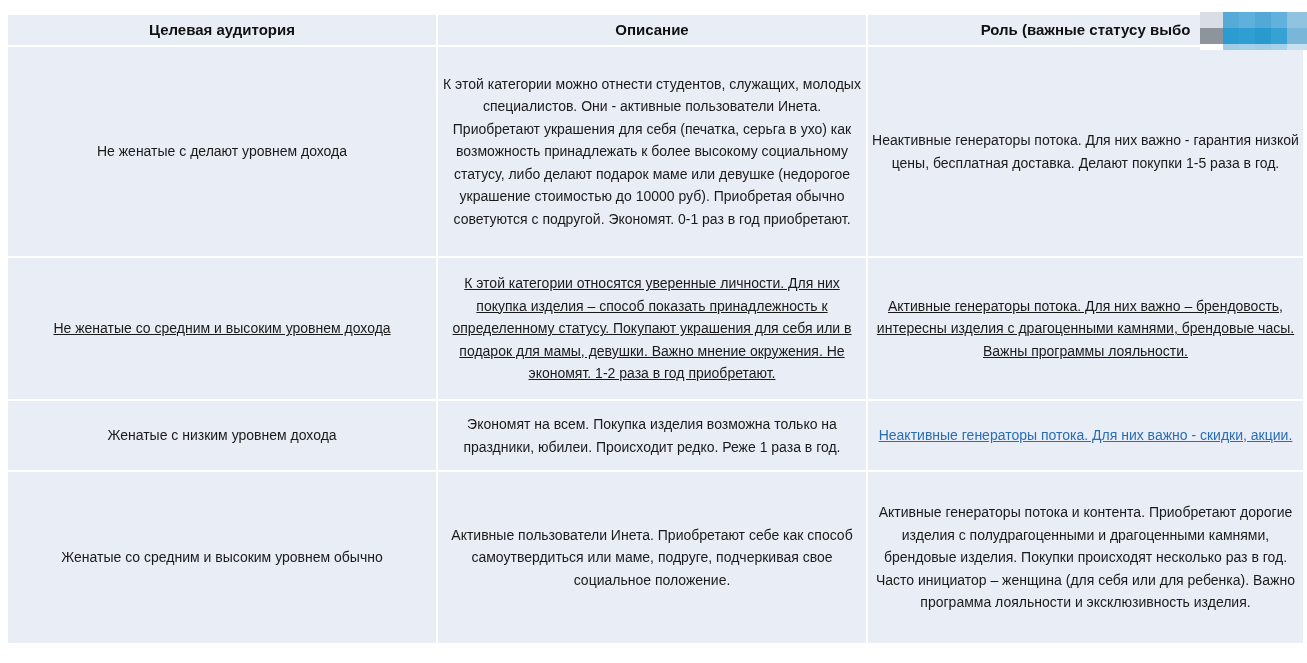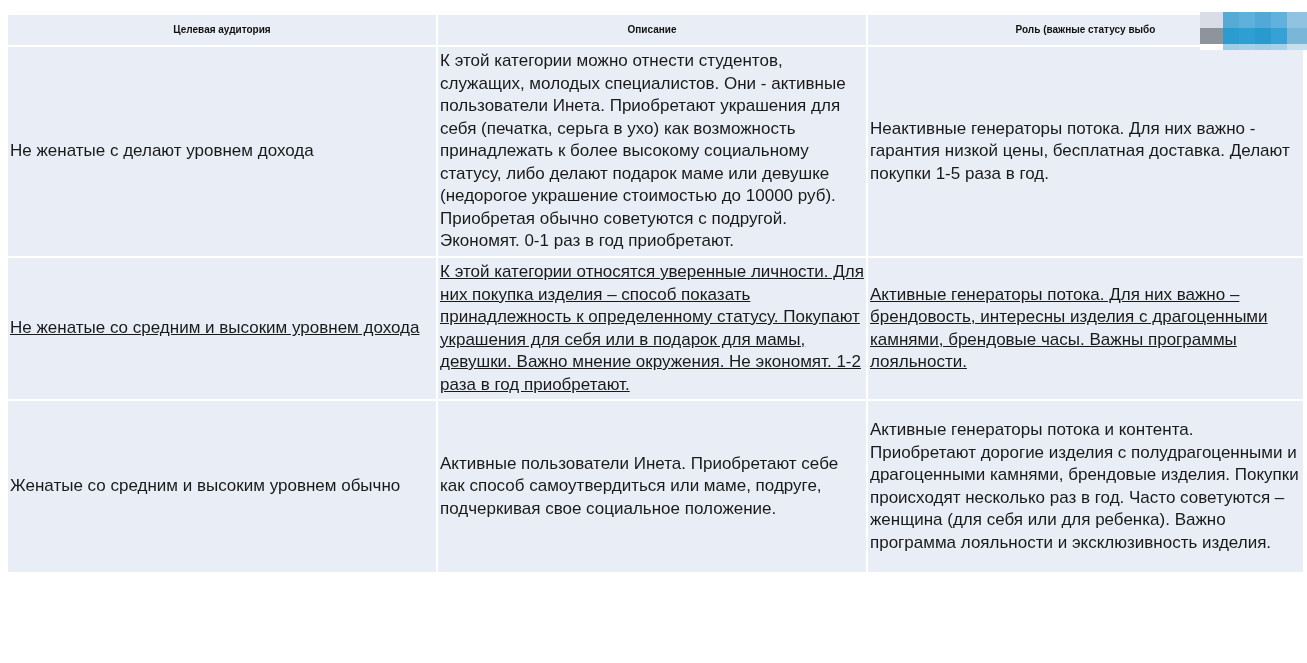--- a/index.html
+++ b/index.html
@@ -27,29 +27,29 @@
     }
     table.seg-table col.c1 { width: 430px; }
     table.seg-table col.c2 { width: 430px; }
     table.seg-table col.c3 { width: 437px; }
     table.seg-table th,
     table.seg-table td {
       background: #e9edf6;
       border: 2px solid #ffffff;
       padding: 0 2px;
       vertical-align: middle;
-      font-size: 17px;
+      font-size: 14px;
       line-height: 22.5px;
-      text-align: left;
+      text-align: center;
     }
     table.seg-table th {
       height: 30px;
       font-weight: bold;
       text-align: center;
-      font-size: 10px;
+      font-size: 15px;
       color: #111111;
     }
     tr.r1 td { height: 209px; }
     tr.r2 td { height: 141px; text-decoration: underline; }
     tr.r3 td { height: 69px; }
     tr.r4 td { height: 171px; }
     td.c1cell { padding-left: 1px; }
     .link-text {
       color: #2a6db5;
       text-decoration: underline;
@@ -88,24 +88,31 @@
       <tr class="r1">
         <td class="c1cell">Не женатые с делают уровнем дохода</td>
         <td>К этой категории можно отнести студентов, служащих, молодых специалистов. Они - активные пользователи Инета. Приобретают украшения для себя (печатка, серьга в ухо) как возможность принадлежать к более высокому социальному статусу, либо делают подарок маме или девушке (недорогое украшение стоимостью до 10000 руб). Приобретая обычно советуются с подругой. Экономят. 0-1 раз в год приобретают.</td>
         <td>Неактивные генераторы потока. Для них важно - гарантия низкой цены, бесплатная доставка. Делают покупки 1-5 раза в год.</td>
       </tr>
       <tr class="r2">
         <td class="c1cell">Не женатые со средним и высоким уровнем дохода</td>
         <td>К этой категории относятся уверенные личности. Для них покупка изделия – способ показать принадлежность к определенному статусу. Покупают украшения для себя или в подарок для мамы, девушки. Важно мнение окружения. Не экономят. 1-2 раза в год приобретают.</td>
         <td>Активные генераторы потока. Для них важно – брендовость, интересны изделия с драгоценными камнями, брендовые часы. Важны программы лояльности.</td>
       </tr>
+      <tr class="r3">
+        <td class="c1cell">Женатые с низким уровнем дохода</td>
+        <td>Экономят на всем. Покупка изделия возможна только на праздники, юбилеи. Происходит редко. Реже 1 раза в год.</td>
+        <td>
+          <span class="link-text">Неактивные генераторы потока. Для них важно - скидки, акции.</span>
+        </td>
+      </tr>
       <tr class="r4">
         <td class="c1cell">Женатые со средним и высоким уровнем обычно</td>
         <td>Активные пользователи Инета. Приобретают себе как способ самоутвердиться или маме, подруге, подчеркивая свое социальное положение.</td>
-        <td>Активные генераторы потока и контента. Приобретают дорогие изделия с полудрагоценными и драгоценными камнями, брендовые изделия. Покупки происходят несколько раз в год. Часто советуются – женщина (для себя или для ребенка). Важно программа лояльности и эксклюзивность изделия.</td>
+        <td>Активные генераторы потока и контента. Приобретают дорогие изделия с полудрагоценными и драгоценными камнями, брендовые изделия. Покупки происходят несколько раз в год. Часто инициатор – женщина (для себя или для ребенка). Важно программа лояльности и эксклюзивность изделия.</td>
       </tr>
     </tbody>
   </table>
 
   <div class="pixel-mask" id="pixel-mask">
       <span style="background: rgb(217, 221, 229);"></span>
       <span style="background: rgb(85, 170, 214);"></span>
       <span style="background: rgb(95, 176, 218);"></span>
       <span style="background: rgb(82, 168, 214);"></span>
       <span style="background: rgb(96, 178, 220);"></span>

